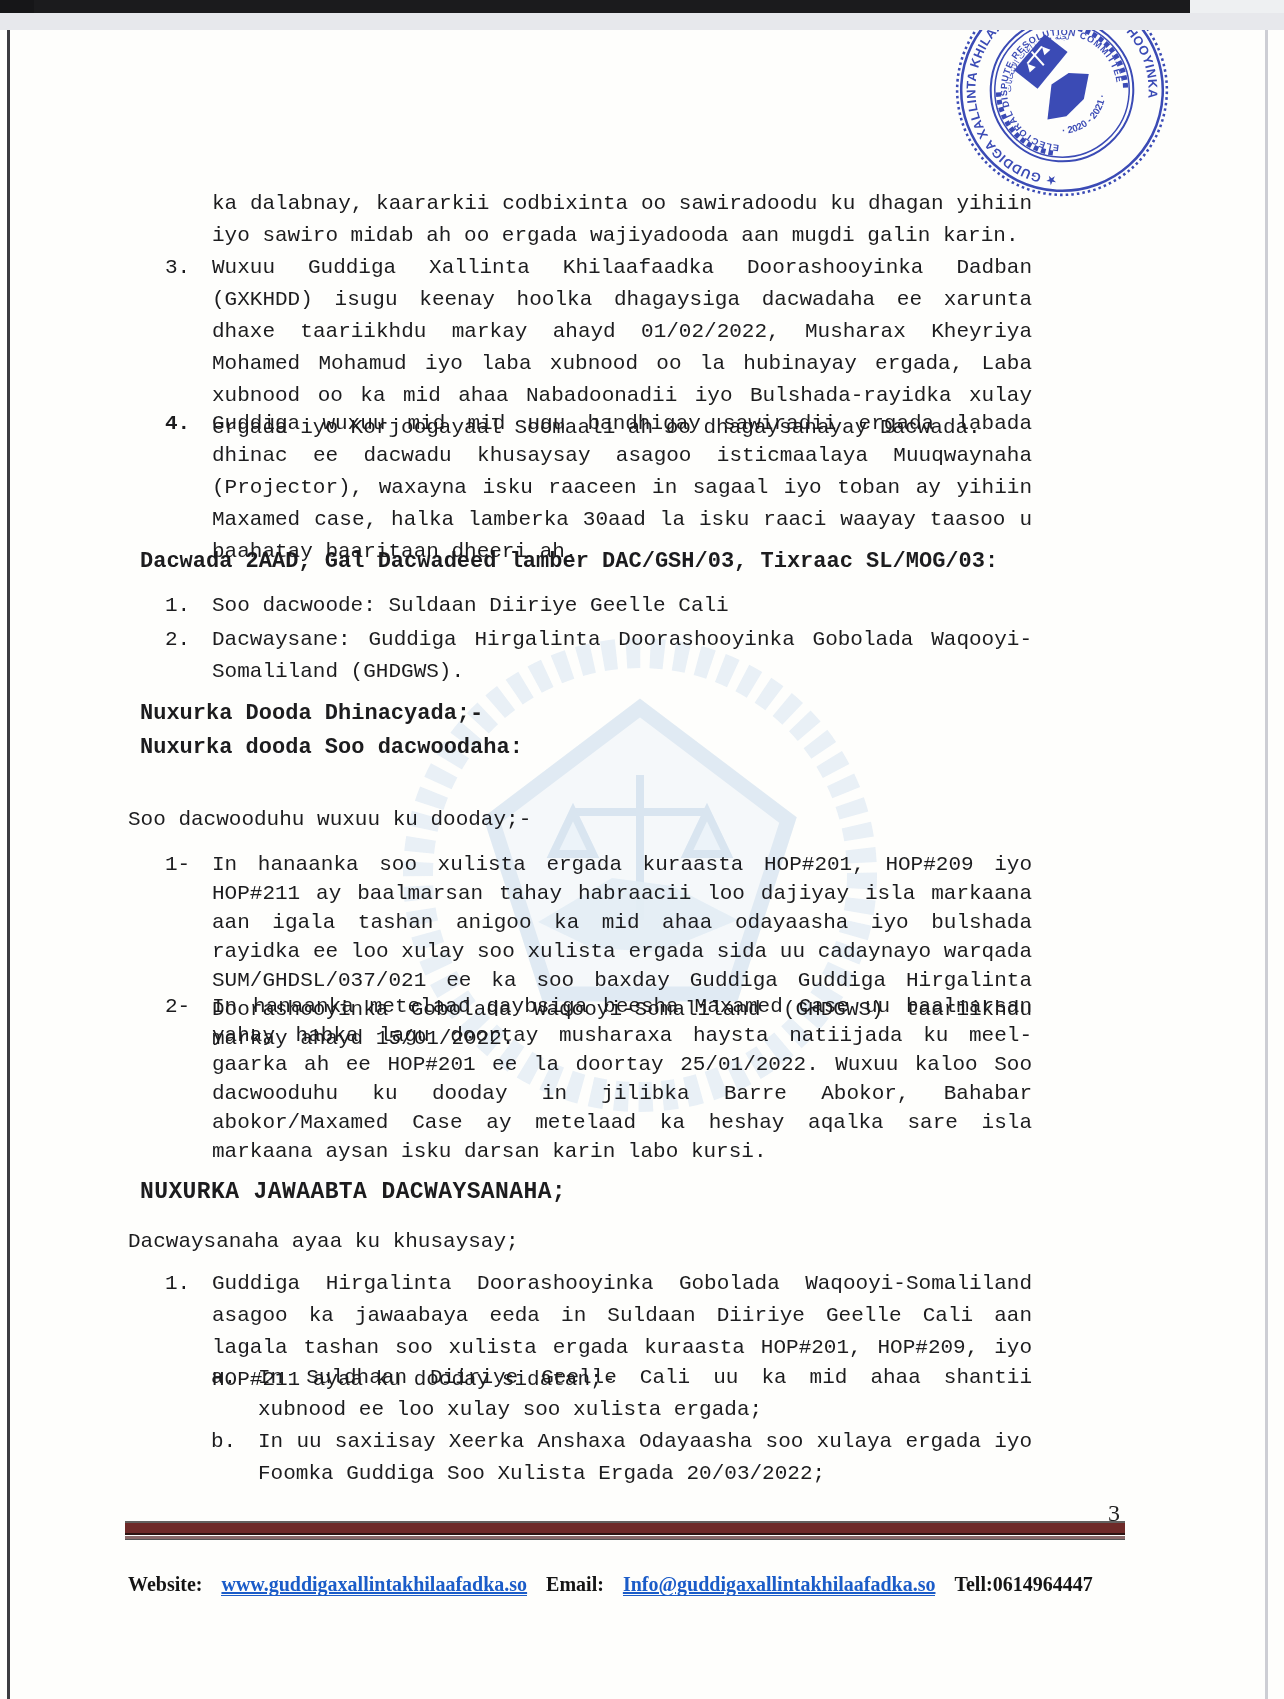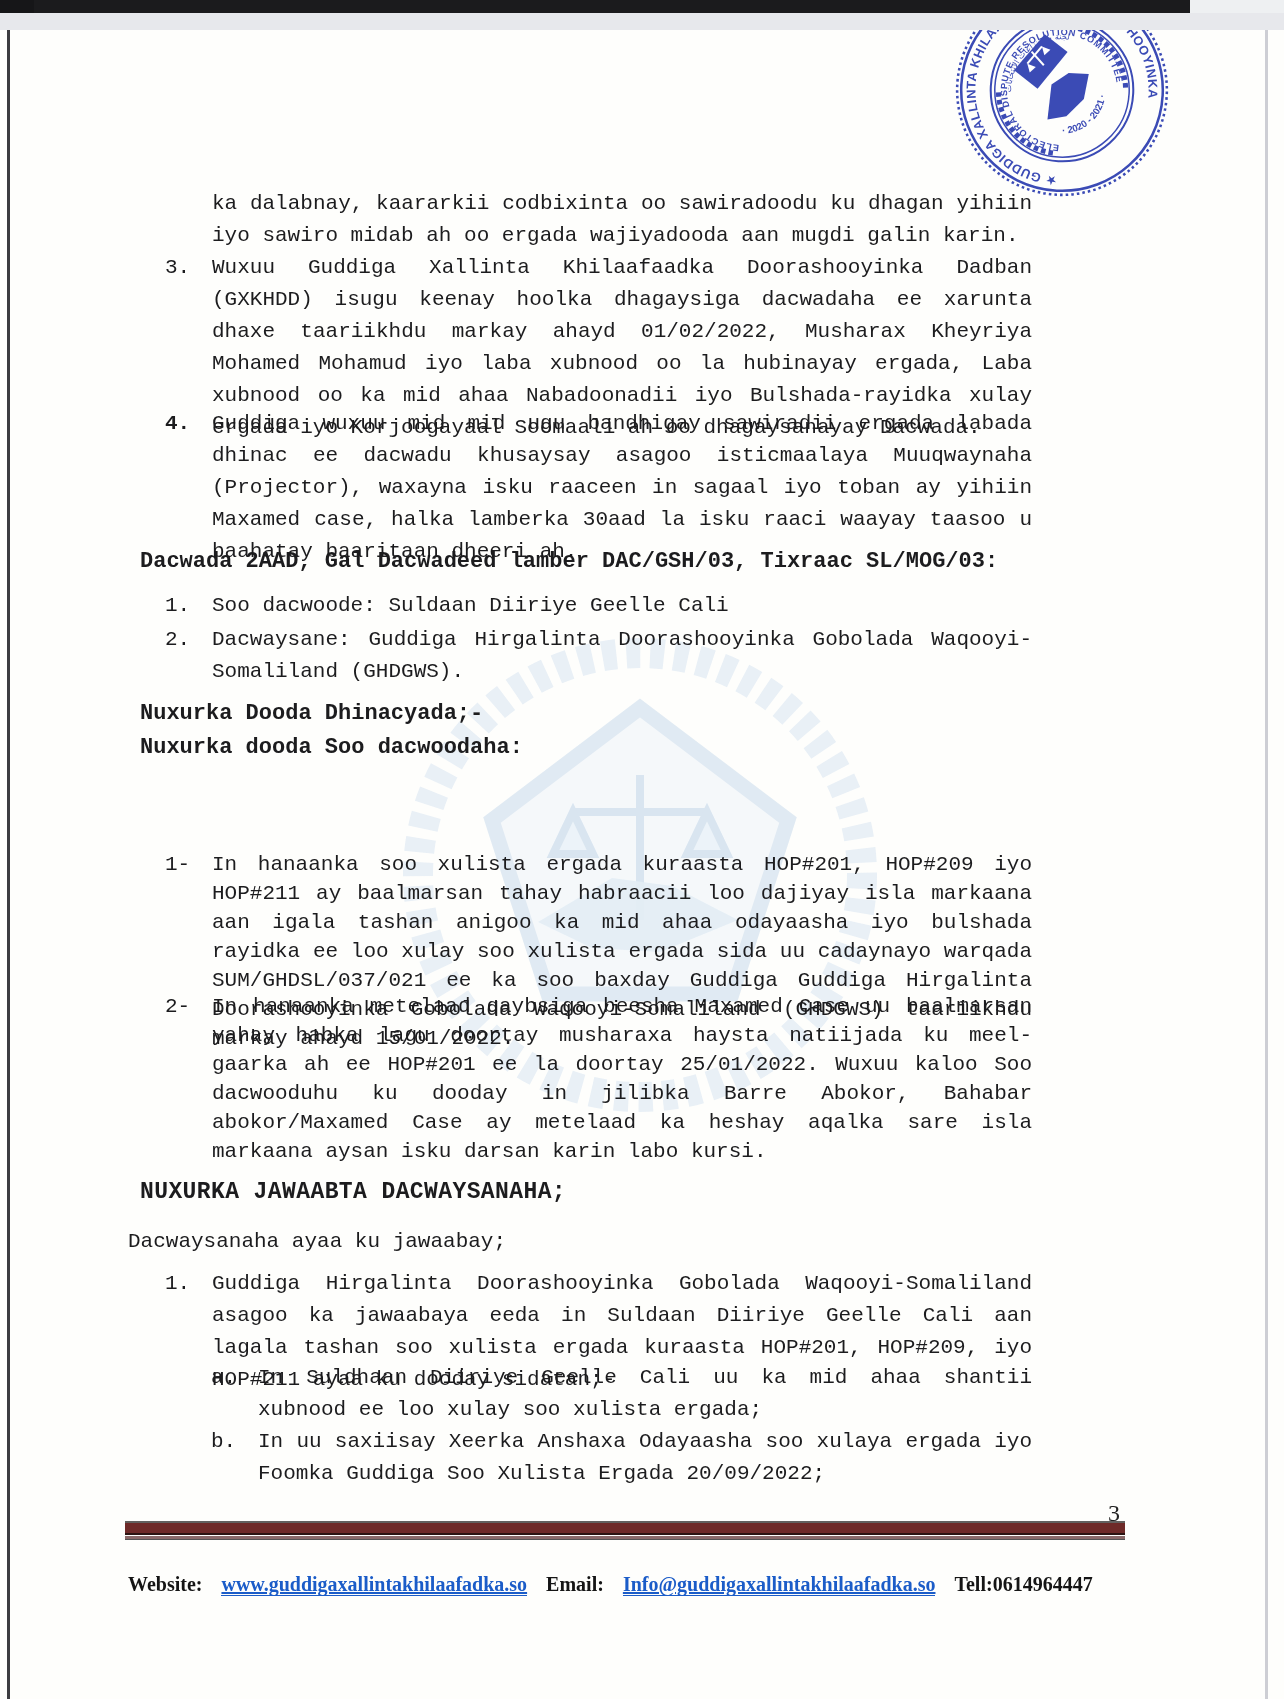--- a/index.html
+++ b/index.html
@@ -127,46 +127,47 @@
   </div>
   <div class="doc-text li" style="left:212px;top:594px;width:820px">
     <span class="mk">2.</span>
     <span class="tx">Dacwaysane: Guddiga Hirgalinta Doorashooyinka Gobolada Waqooyi-Somaliland (GHDGWS).</span>
   </div>
 
   <div class="doc-text hd center" style="left:128px;top:668px;width:1040px;font-size:22px">Nuxurka Dooda Dhinacyada;-</div>
 
   <div class="doc-text hd" style="left:128px;top:702px;width:600px;font-size:22px">Nuxurka dooda Soo dacwoodaha:</div>
 
+  <div class="doc-text" style="left:128px;top:774px;width:600px;text-align:left">Soo dacwooduhu wuxuu ku dooday;-</div>
 
   <div class="doc-text li tight" style="left:212px;top:820px;width:820px">
     <span class="mk">1-</span>
     <span class="tx">In hanaanka soo xulista ergada kuraasta HOP#201, HOP#209 iyo HOP#211 ay baalmarsan tahay habraacii loo dajiyay isla markaana aan igala tashan anigoo ka mid ahaa odayaasha iyo bulshada rayidka ee loo xulay soo xulista ergada sida uu cadaynayo warqada SUM/GHDSL/037/021 ee ka soo baxday Guddiga Guddiga Hirgalinta Doorashooyinka Gobolada Waqooyi-Somaliland (GHDGWS) taariikhdu markay ahayd 15/01/2022.</span>
   </div>
   <div class="doc-text li tight" style="left:212px;top:962px;width:820px">
     <span class="mk">2-</span>
     <span class="tx">In hanaanka metelaad qaybsiga beesha Maxamed Case uu baalmarsan yahay habka lagu doortay musharaxa haysta natiijada ku meel-gaarka ah ee HOP#201 ee la doortay 25/01/2022. Wuxuu kaloo Soo dacwooduhu ku dooday in jilibka Barre Abokor, Bahabar abokor/Maxamed Case ay metelaad ka heshay aqalka sare isla markaana aysan isku darsan karin labo kursi.</span>
   </div>
 
   <div class="doc-text hd" style="left:128px;top:1146px;width:700px;font-size:23px;letter-spacing:0.4px">NUXURKA JAWAABTA DACWAYSANAHA;</div>
 
-  <div class="doc-text" style="left:128px;top:1196px;width:600px;text-align:left">Dacwaysanaha ayaa ku jawaabay;</div>
+  <div class="doc-text" style="left:128px;top:1196px;width:600px;text-align:left">Dacwaysanaha ayaa ku khusaysay;</div>
 
   <div class="doc-text li" style="left:212px;top:1238px;width:820px">
     <span class="mk">1.</span>
     <span class="tx">Guddiga Hirgalinta Doorashooyinka Gobolada Waqooyi-Somaliland asagoo ka jawaabaya eeda in Suldaan Diiriye Geelle Cali aan lagala tashan soo xulista ergada kuraasta HOP#201, HOP#209, iyo HOP#211 ayaa ku dooday sidatan;-</span>
   </div>
 
   <div class="doc-text li" style="left:258px;top:1332px;width:774px">
     <span class="mk">a.</span>
     <span class="tx">In Suldhaan Diiriye Geelle Cali uu ka mid ahaa shantii xubnood ee loo xulay soo xulista ergada;</span>
   </div>
   <div class="doc-text li" style="left:258px;top:1396px;width:774px">
     <span class="mk">b.</span>
-    <span class="tx">In uu saxiisay Xeerka Anshaxa Odayaasha soo xulaya ergada iyo Foomka Guddiga Soo Xulista Ergada 20/09/2022;</span>
+    <span class="tx">In uu saxiisay Xeerka Anshaxa Odayaasha soo xulaya ergada iyo Foomka Guddiga Soo Xulista Ergada 20/03/2022;</span>
   </div>
 
   <div class="page-num">3</div>
 
   <div class="rule1"></div>
   <div class="rule2"></div>
 
 
   <div class="footer-line f2">
     <span>Website:</span>

